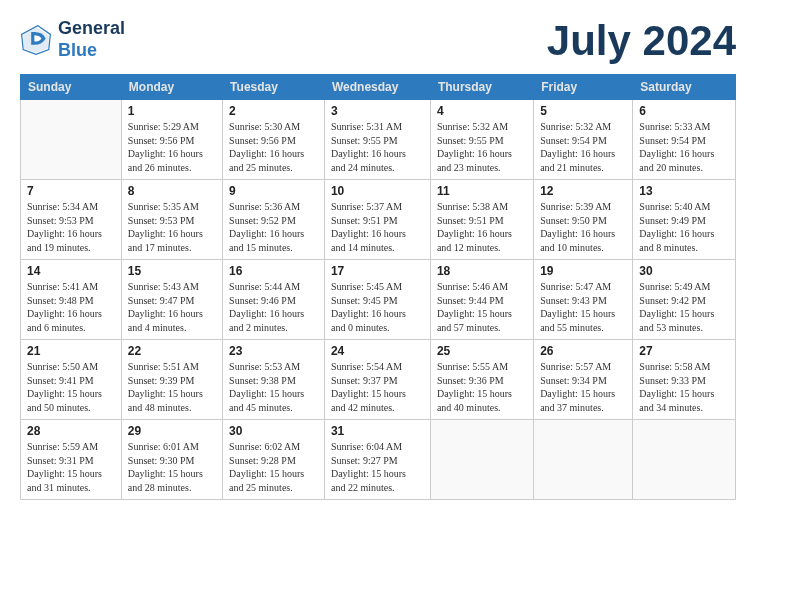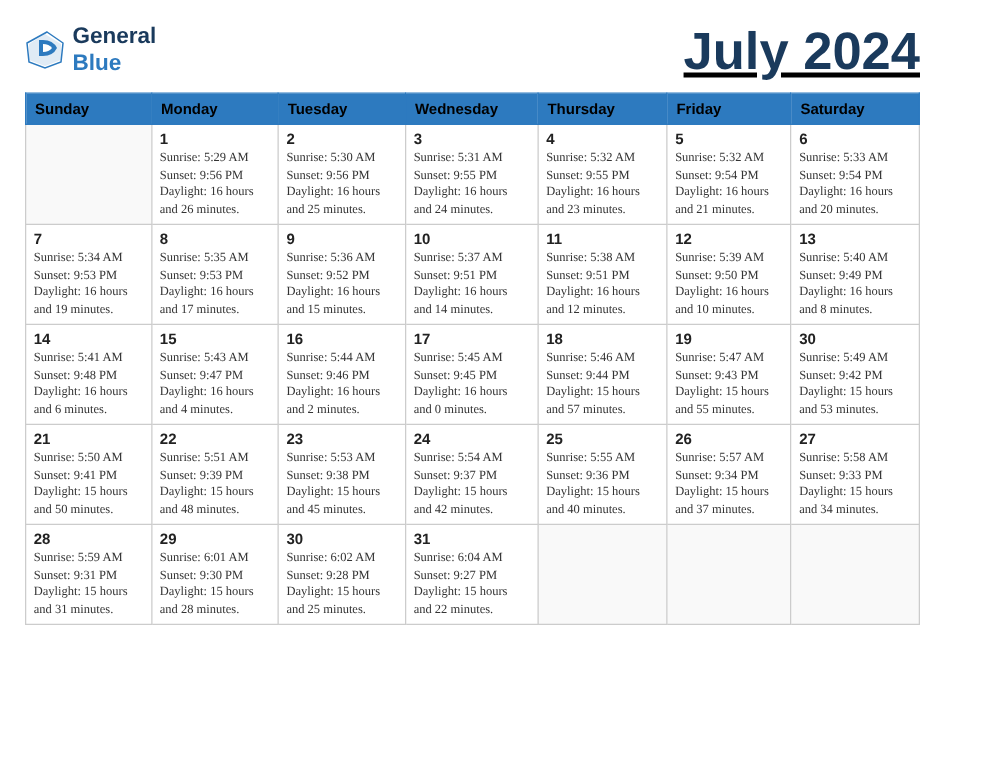--- a/index.html
+++ b/index.html
@@ -30,41 +30,40 @@
       font-weight: bold;
       color: #1a3a5c;
       line-height: 1.2;
     }
     .logo-icon {
       width: 32px;
       height: 32px;
     }
     .title-block {
       text-align: right;
-      text-decoration: underline;
     }
     .month-title {
       font-size: 42px;
       font-weight: bold;
       color: #1a3a5c;
       line-height: 1.1;
     }
     .location {
       font-size: 16px;
       color: #333;
       font-weight: normal;
     }
     .calendar {
       width: 100%;
       border-collapse: collapse;
       font-size: 11px;
     }
     .calendar th {
       background-color: #2d7abf;
-      color: #000000;
+      color: #e5e5e5;
       text-align: left;
       padding: 5px 7px;
       font-size: 12px;
       font-weight: bold;
       border: 1px solid #2d7abf;
     }
     .calendar td {
       border: 1px solid #ccc;
       vertical-align: top;
       padding: 4px 6px;

